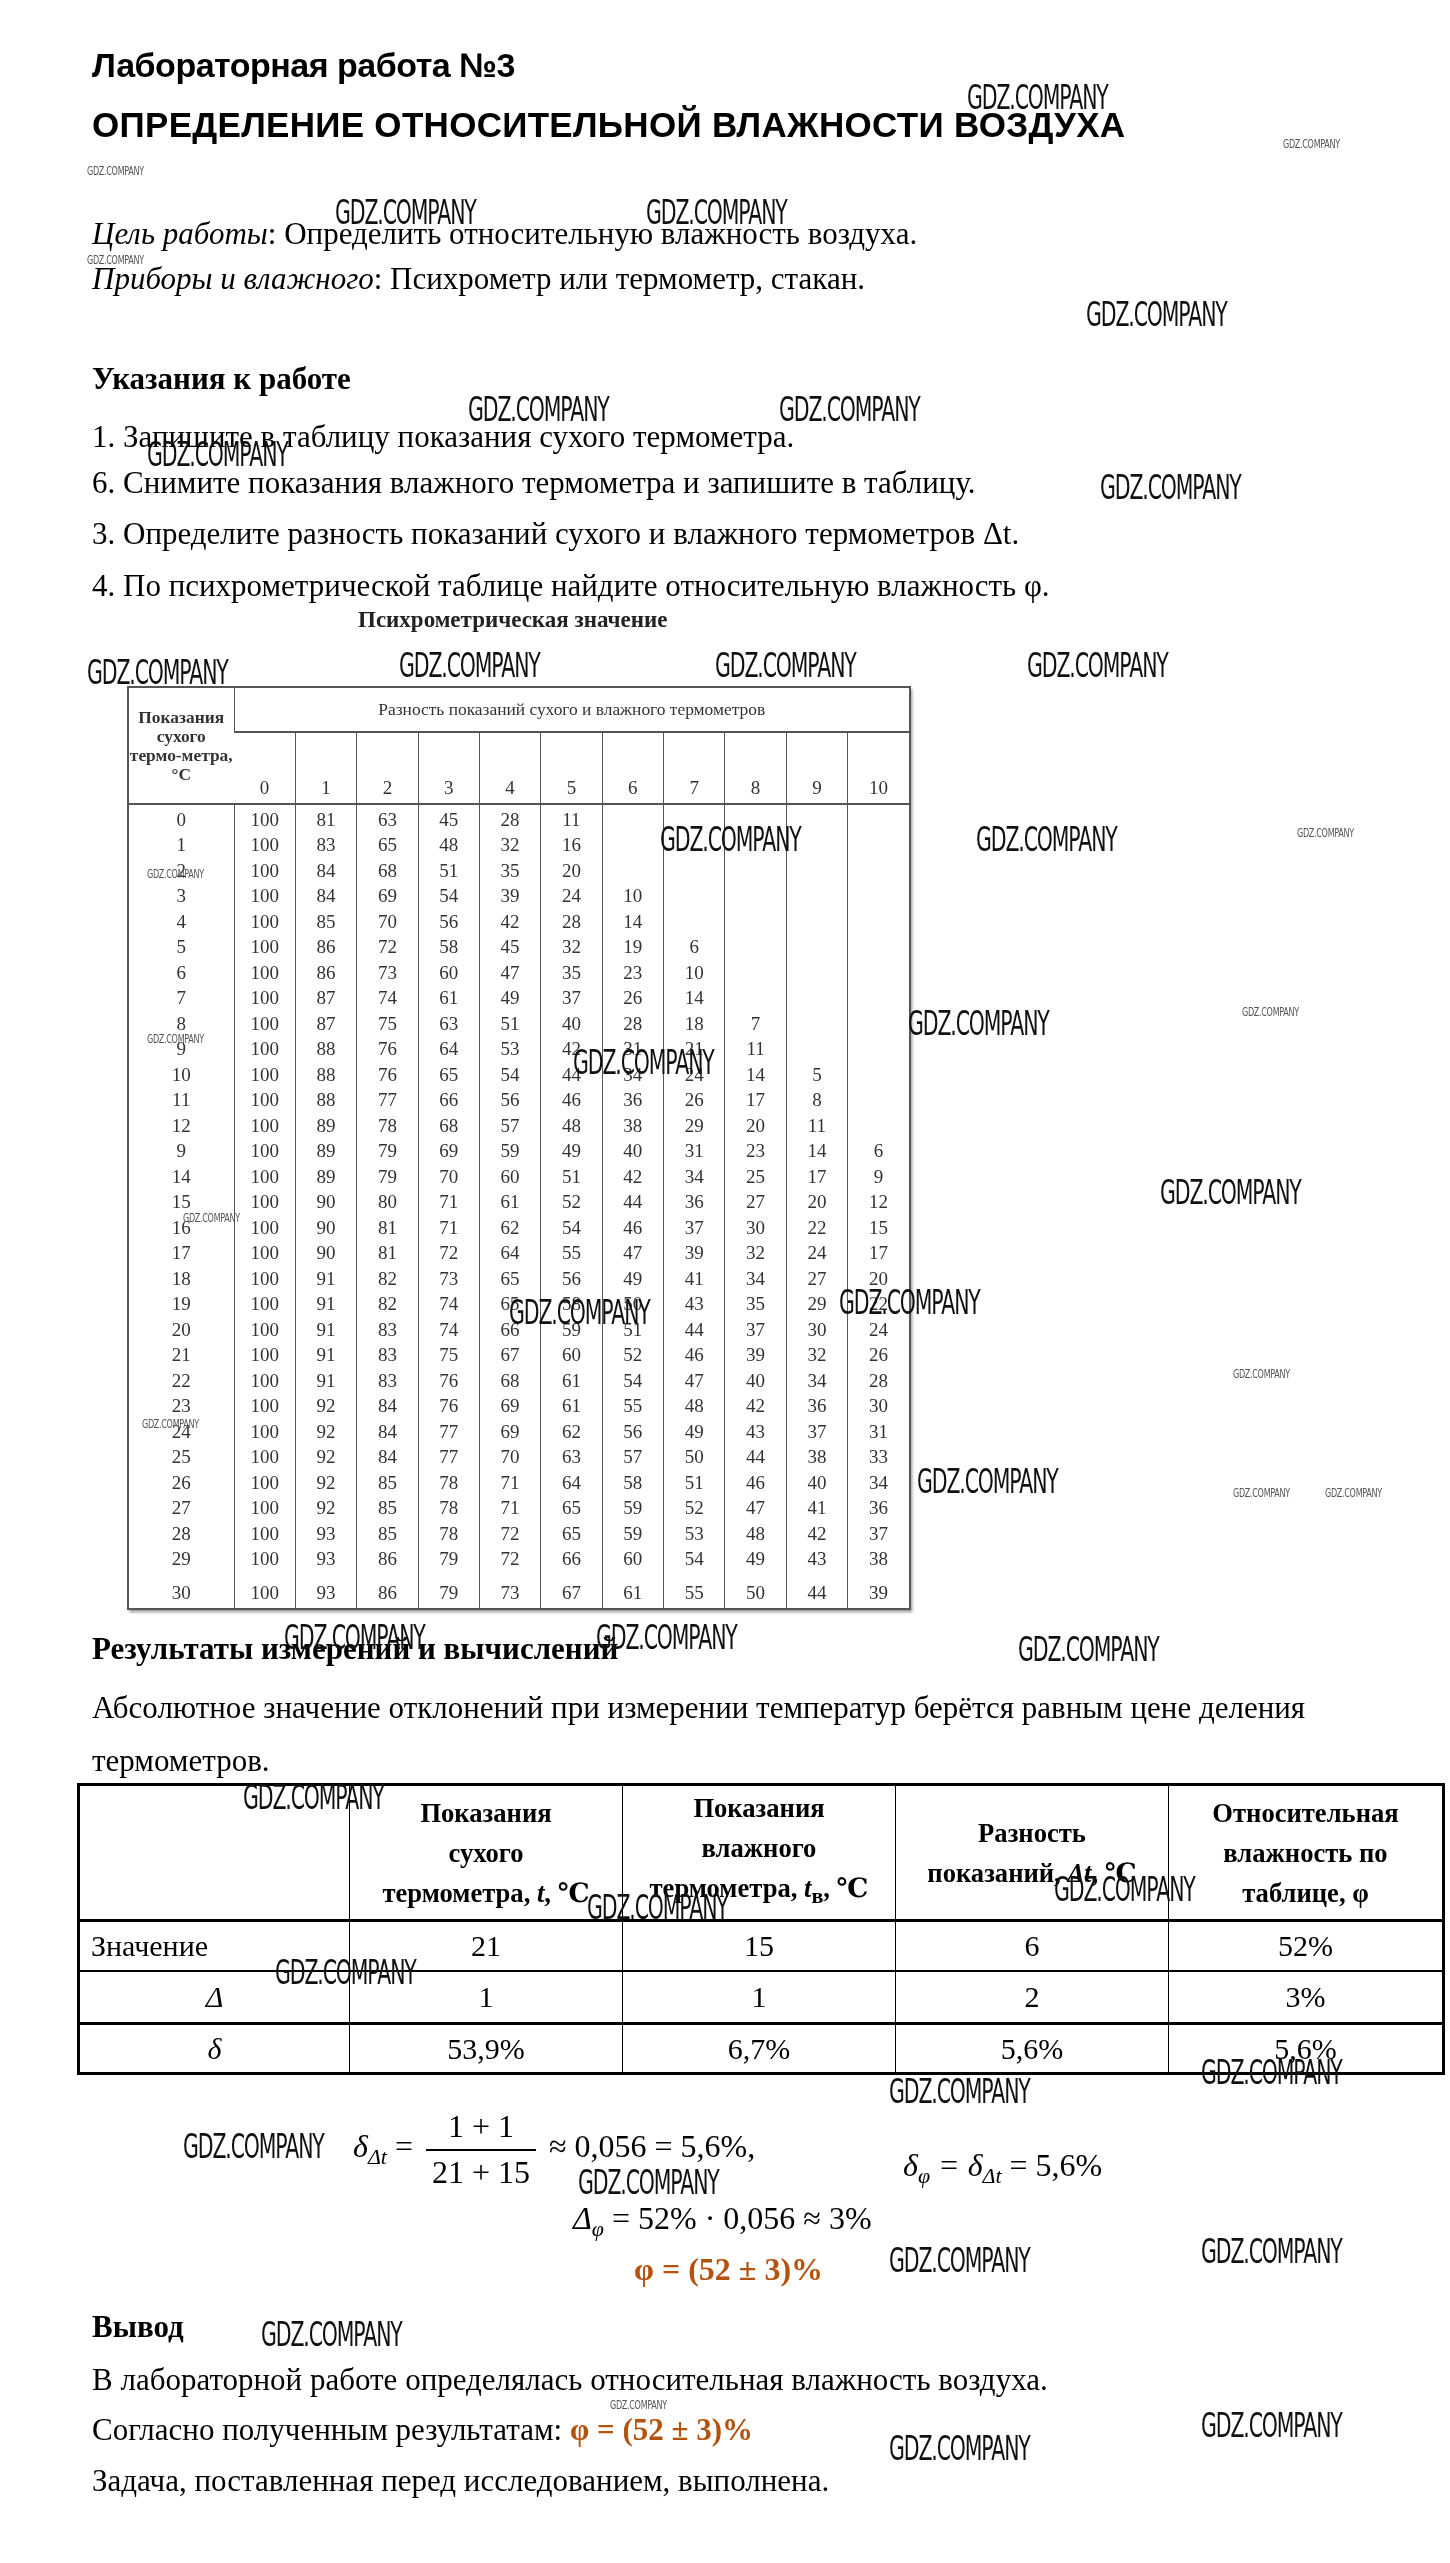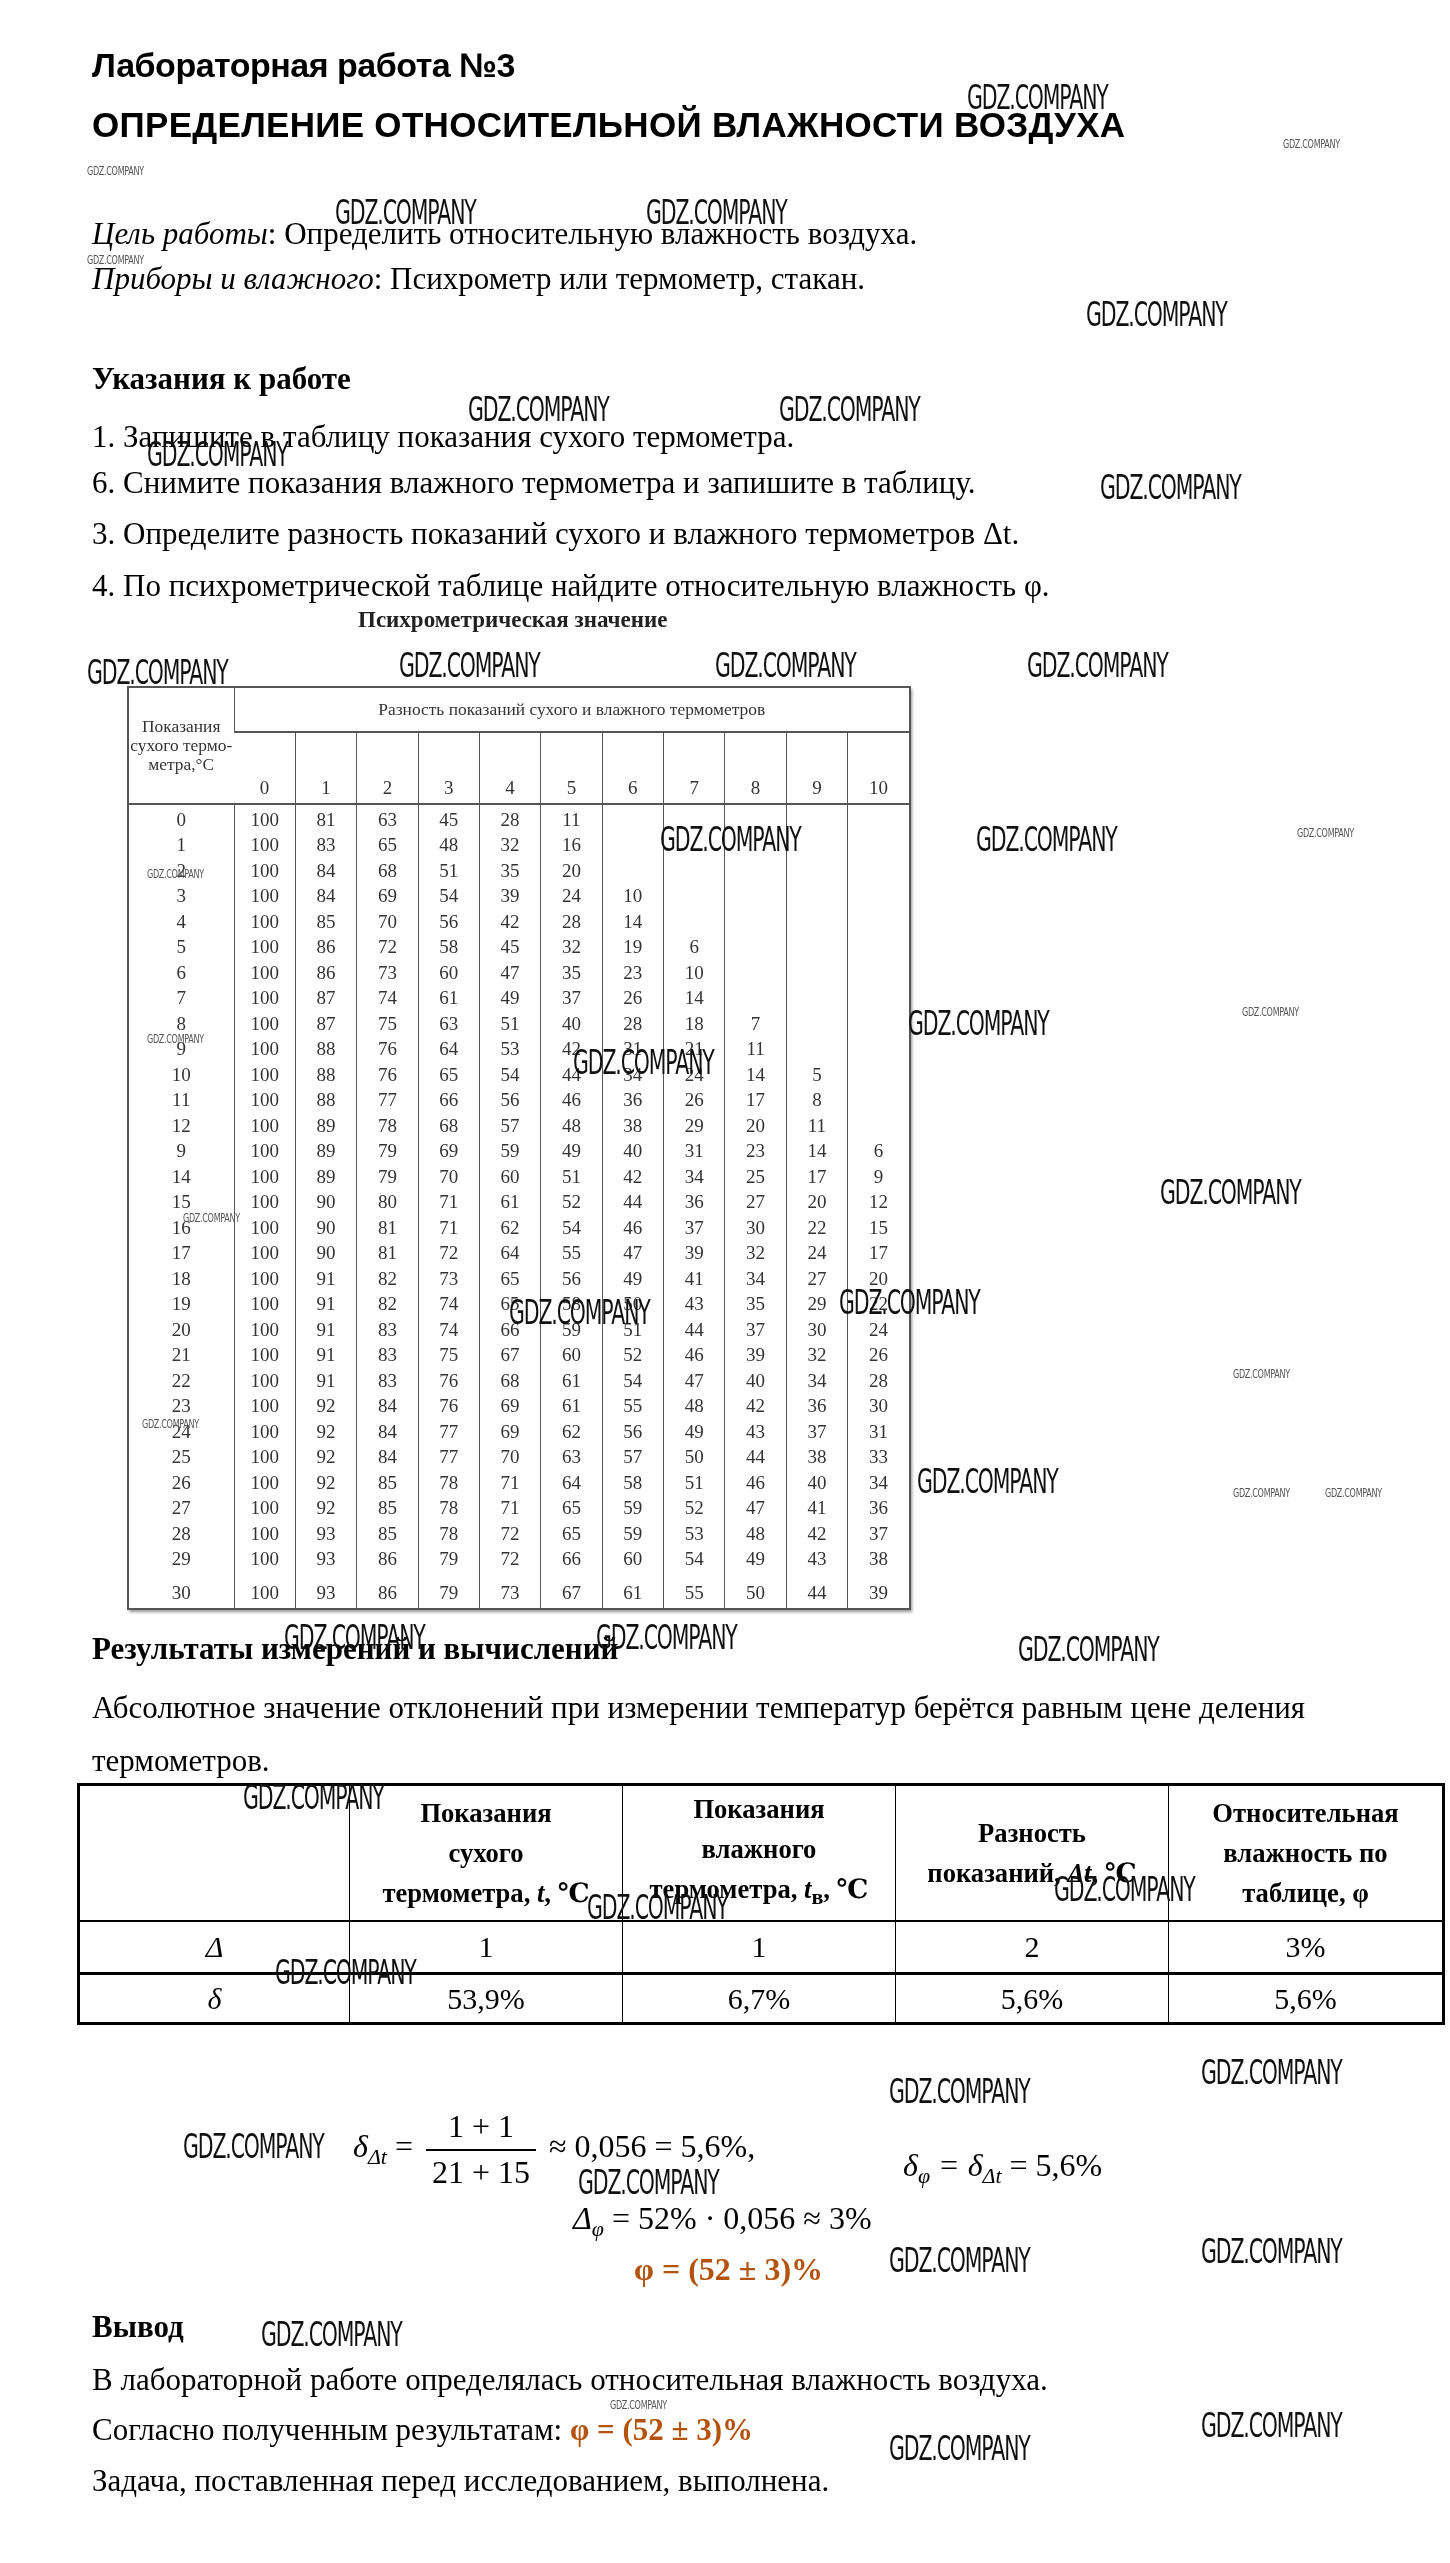--- a/index.html
+++ b/index.html
@@ -16,21 +16,21 @@
   .h-bold { font-weight: bold; font-size: 31px; }
 
   
   .psy-caption { left: 358px; top: 607px; font-weight: bold; font-size: 23px; color: #222; }
   .psy-wrap { left: 127px; top: 686px; width: 784px; border: 2.8px solid #555; box-shadow: 1.8px 2.8px 2.8px #999; background: #fff; }
   table.psy { border-collapse: collapse; width: 100%; font-size: 19px; color: #333; table-layout: fixed; }
   table.psy th, table.psy td { border-left: 1.8px solid #555; text-align: center; font-weight: normal; }
   table.psy th:first-child, table.psy td:first-child { border-left: none; }
   table.psy .hdr-top th { border-bottom: 2.8px solid #555; height: 44px; font-size: 17.4px; }
   table.psy .hdr-bot th { border-bottom: 2.8px solid #555; height: 72px; vertical-align: bottom; padding-bottom: 3.7px; font-size: 19px; }
-  table.psy .rowhead { font-size: 15.6px; line-height: 19px; vertical-align: middle; }
+  table.psy .rowhead { font-size: 15.6px; line-height: 19px; vertical-align: middle; font-weight: bold; }
   table.psy tbody td { height: 25.5px; line-height: 25px; padding: 0; }
   table.psy tbody tr:first-child td { padding-top: 1.8px; }
   table.psy tbody tr:last-child td { height: 37px; vertical-align: bottom; padding-bottom: 3.7px; }
 
   
   table.res { position: absolute; left: 77px; top: 1783px; width: 1366px; border-collapse: collapse; font-size: 30px; table-layout: fixed; border-radius: 28px; }
   table.res td, table.res th { border: 1.8px solid #000; text-align: center; }
   table.res { border: 3.7px solid #000; }
   table.res th { font-weight: bold; font-size: 26.6px; line-height: 40px; height: 136px; padding: 0 5.5px; }
   table.res tr.r-val td { border-top: 3.7px solid #000; height: 50px; }
@@ -544,20 +544,27 @@
       <col style="width:273px">
       <col style="width:275px">
   </colgroup>
   <tbody>
       <tr>
     <th></th>
     <th>Показания<br>сухого<br>термометра, <span class="it">t</span>, ℃</th>
     <th>Показания<br>влажного<br>термометра, <span class="it">t</span><sub>в</sub>, ℃</th>
     <th>Разность<br>показаний, <span class="it">Δt</span>, ℃</th>
     <th>Относительная<br>влажность по<br>таблице, φ</th>
+  </tr>
+  <tr class="r-val">
+    <td class="rowlbl-left">Значение</td>
+    <td>21</td>
+    <td>15</td>
+    <td>6</td>
+    <td>52%</td>
   </tr>
   <tr class="r-abs">
     <td class="sym">Δ</td>
     <td>1</td>
     <td>1</td>
     <td>2</td>
     <td>3%</td>
   </tr>
   <tr class="r-rel">
     <td class="sym">δ</td>

